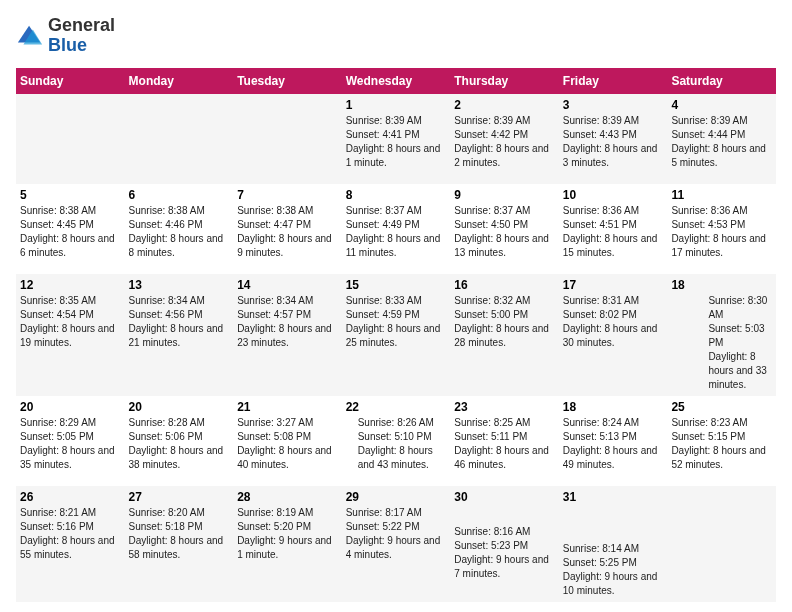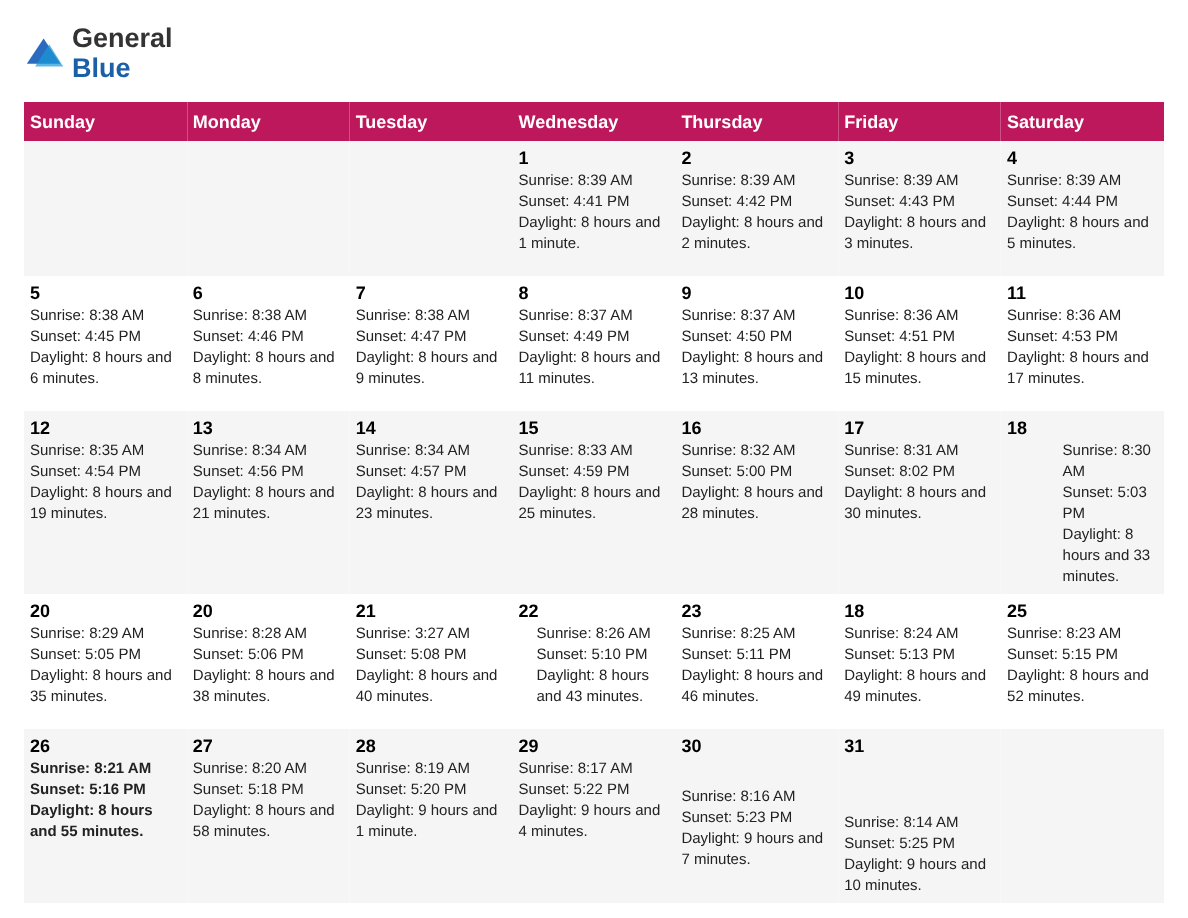--- a/index.html
+++ b/index.html
@@ -275,21 +275,21 @@
         <td>
           <div class="day-num">25</div>
           <div class="day-info" style="white-space: pre-line;">Sunrise: 8:23 AM
 Sunset: 5:15 PM
 Daylight: 8 hours and 52 minutes.</div>
         </td>
       </tr>
       <tr>
         <td>
           <div class="day-num">26</div>
-          <div class="day-info" style="white-space: pre-line; font-weight: bold;">Sunrise: 8:21 AM
+          <div class="day-info" style="white-space: pre-line;">Sunrise: 8:21 AM
 Sunset: 5:16 PM
 Daylight: 8 hours and 55 minutes.</div>
         </td>
         <td>
           <div class="day-num">27</div>
           <div class="day-info" style="white-space: pre-line;">Sunrise: 8:20 AM
 Sunset: 5:18 PM
 Daylight: 8 hours and 58 minutes.</div>
         </td>
         <td>

